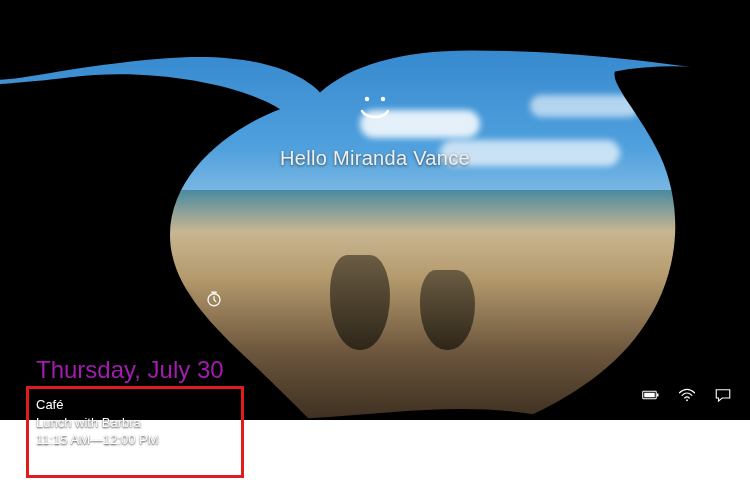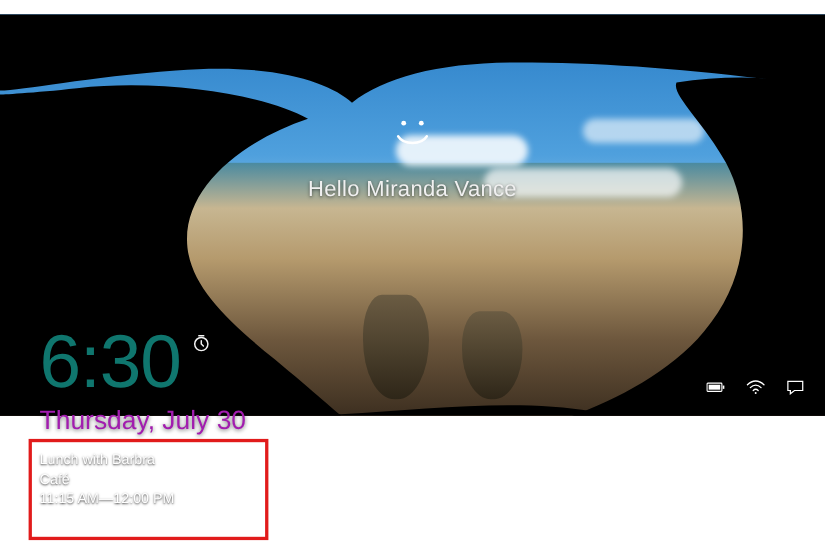--- a/index.html
+++ b/index.html
@@ -1,21 +1,20 @@
 <!DOCTYPE html>
 <html><head>
 <meta charset="utf-8">
 <style>
   * { box-sizing: border-box; margin: 0; padding: 0; }
   html, body { width: 750px; height: 500px; overflow: hidden; font-family: "Segoe UI", Arial, sans-serif; }
   .screen {
     position: relative;
-    width: 750px; height: 365px;
+    width: 750px; height: 420px;
     color: #fff;
-    margin-top: 13px;
   }
   
   .bg {
     position: absolute; inset: 0;
     background:
       linear-gradient(to bottom, #2a7ec7 0%, #4fa0dd 35%, #9fcbe8 55%, #c9b68f 62%, #a88e63 70%, #5e4a33 100%);
     z-index: 0;
   }
   .sand {
     position:absolute; left:0; right:0; bottom:0; height:230px;
@@ -51,21 +50,21 @@
   }
   .hello .greet { font-size:20px; letter-spacing:.3px; text-shadow:0 1px 3px rgba(0,0,0,.6); color:#f0f0f0;}
   .smile svg { width:44px; height:44px; }
 
   
   .clock-block {
     position:absolute; left:36px; top:282px; z-index:5;
     text-shadow: 0 1px 4px rgba(0,0,0,.6);
   }
   .clock-row { display:flex; align-items:flex-start; gap:10px;}
-  .time { font-size:68px; font-weight:200; line-height:1; letter-spacing:-1px; color:#0f766e;}
+  .time { font-size:68px; font-weight:200; line-height:1; letter-spacing:-1px; color:#000000;font-family:Liberation Mono, monospace;}
   .clock-icon { margin-top:8px; opacity:.95;}
   .date { font-size:24px; font-weight:300; margin-top:6px; color:#a21caf;}
 
   
   .detail-block {
     position:absolute; left:26px; top:388px; z-index:6;
     padding:8px 12px 10px 10px;
     width:210px;
   }
   .highlight {
@@ -126,22 +125,22 @@
           <circle cx="12" cy="13" r="8"></circle>
           <path d="M12 9v4l2.5 2.5" stroke-linecap="round"></path>
           <path d="M9 3h6" stroke-linecap="round"></path>
         </svg>
       </span>
     </div>
     <div class="date">Thursday, July 30</div>
   </div>
 
   <div class="detail-block">
+    <div class="detail-line">Café</div>
     <div class="detail-line">Lunch with Barbra</div>
-    <div class="detail-line">Café</div>
     <div class="detail-line">11:15 AM—12:00 PM</div>
     <div class="status-icons">
       <div class="item">
         <span>
           <svg viewBox="0 0 24 24" fill="none" stroke="#fff" stroke-width="1.6">
             <rect x="3" y="6" width="18" height="12" rx="1"></rect>
             <path d="M3 7l9 6 9-6"></path>
           </svg>
         </span>
         <span>10</span>

